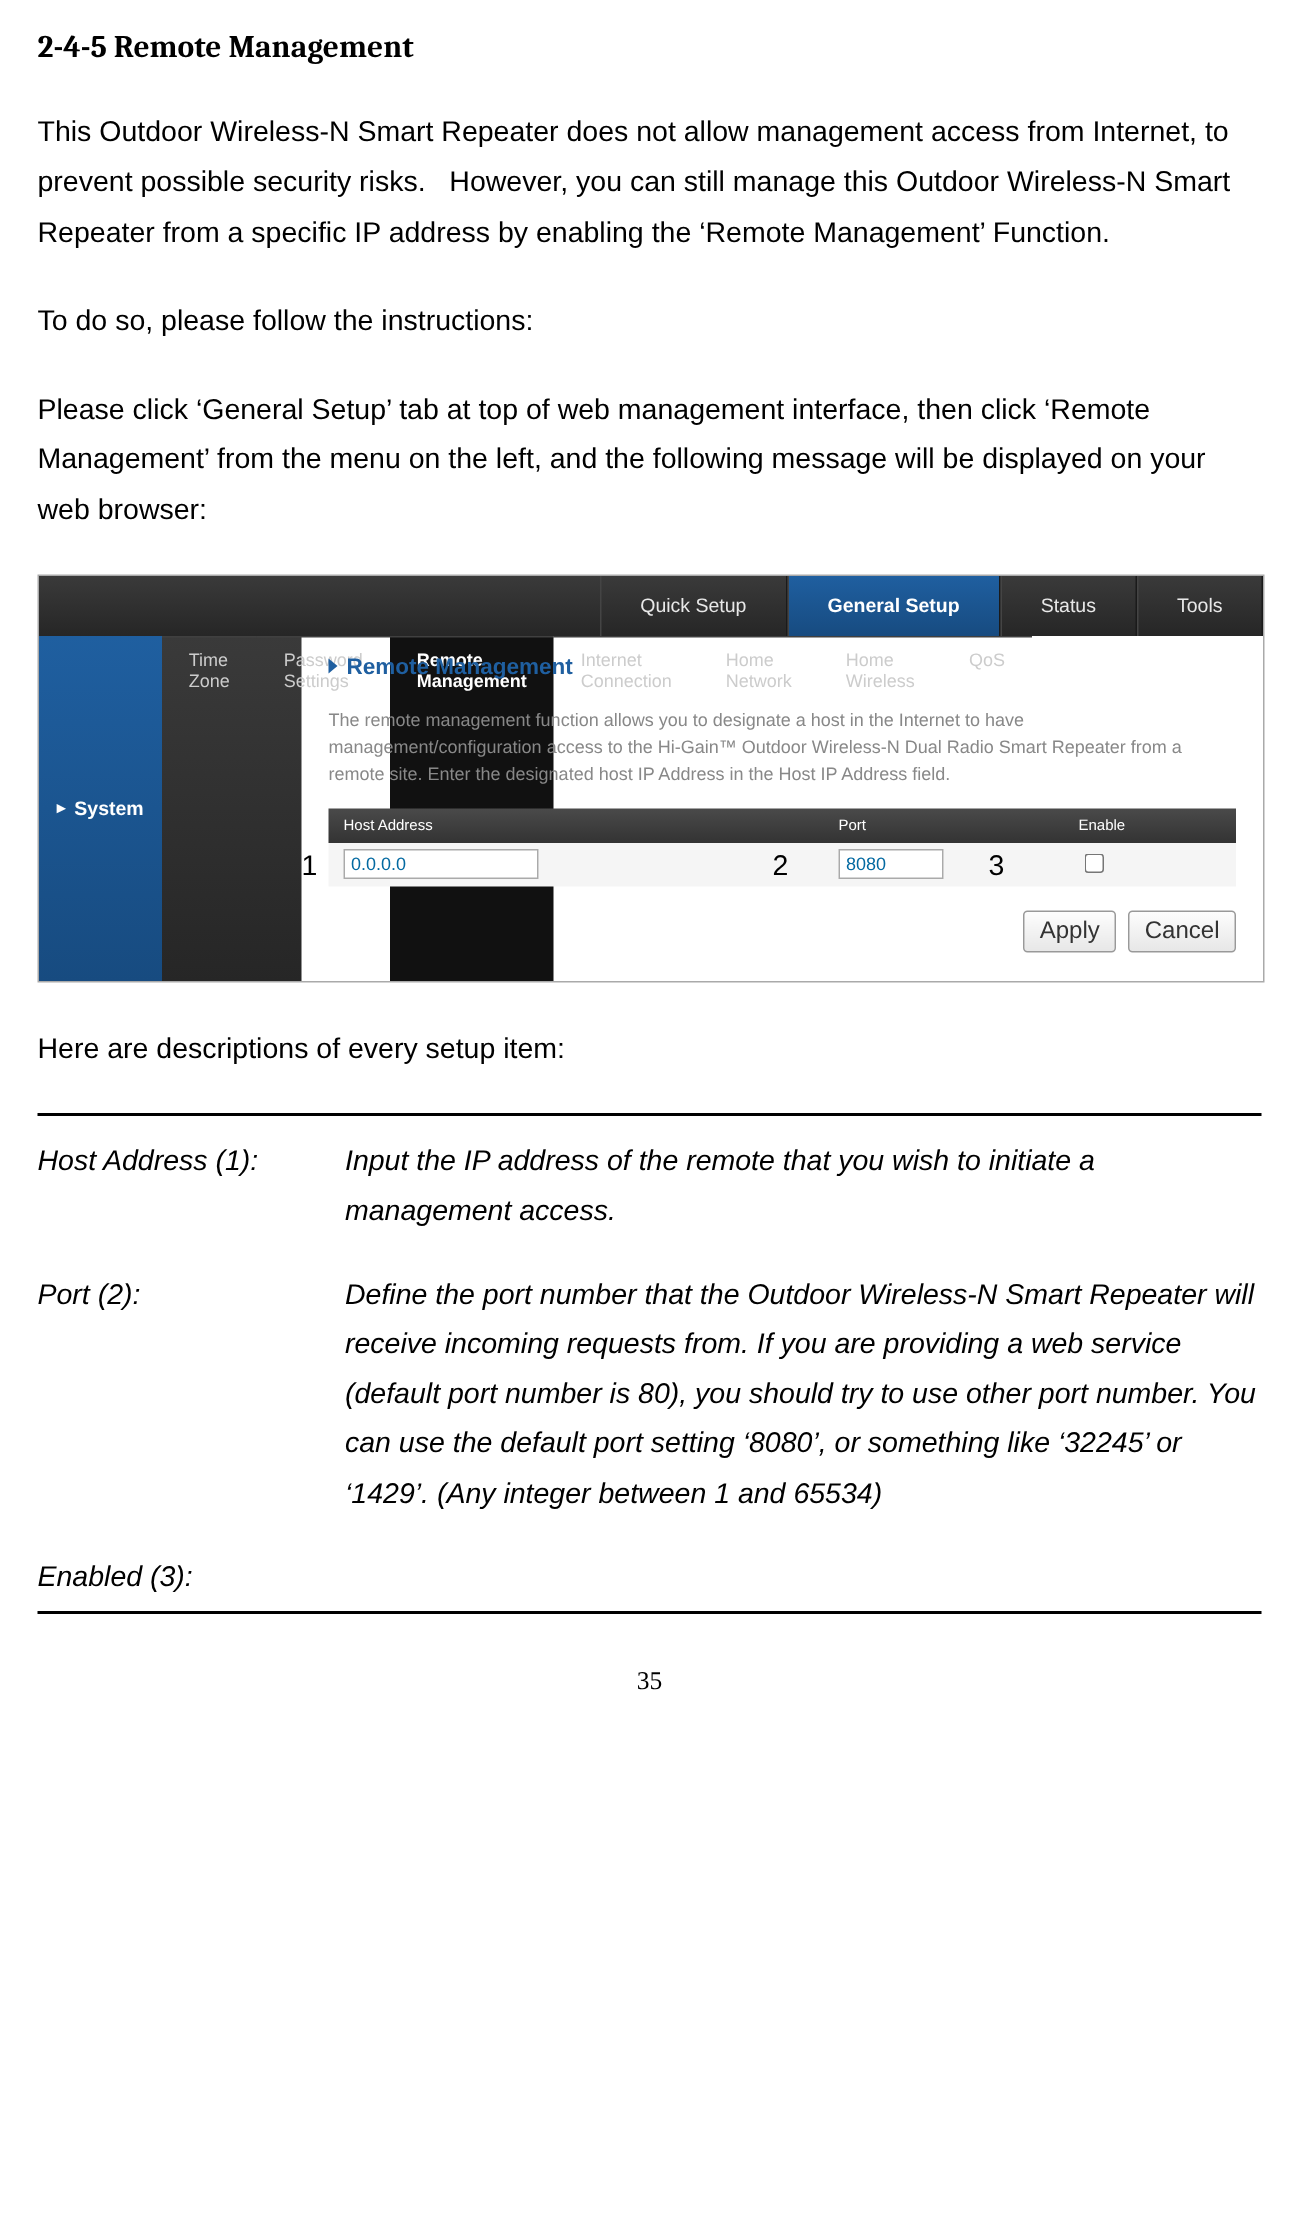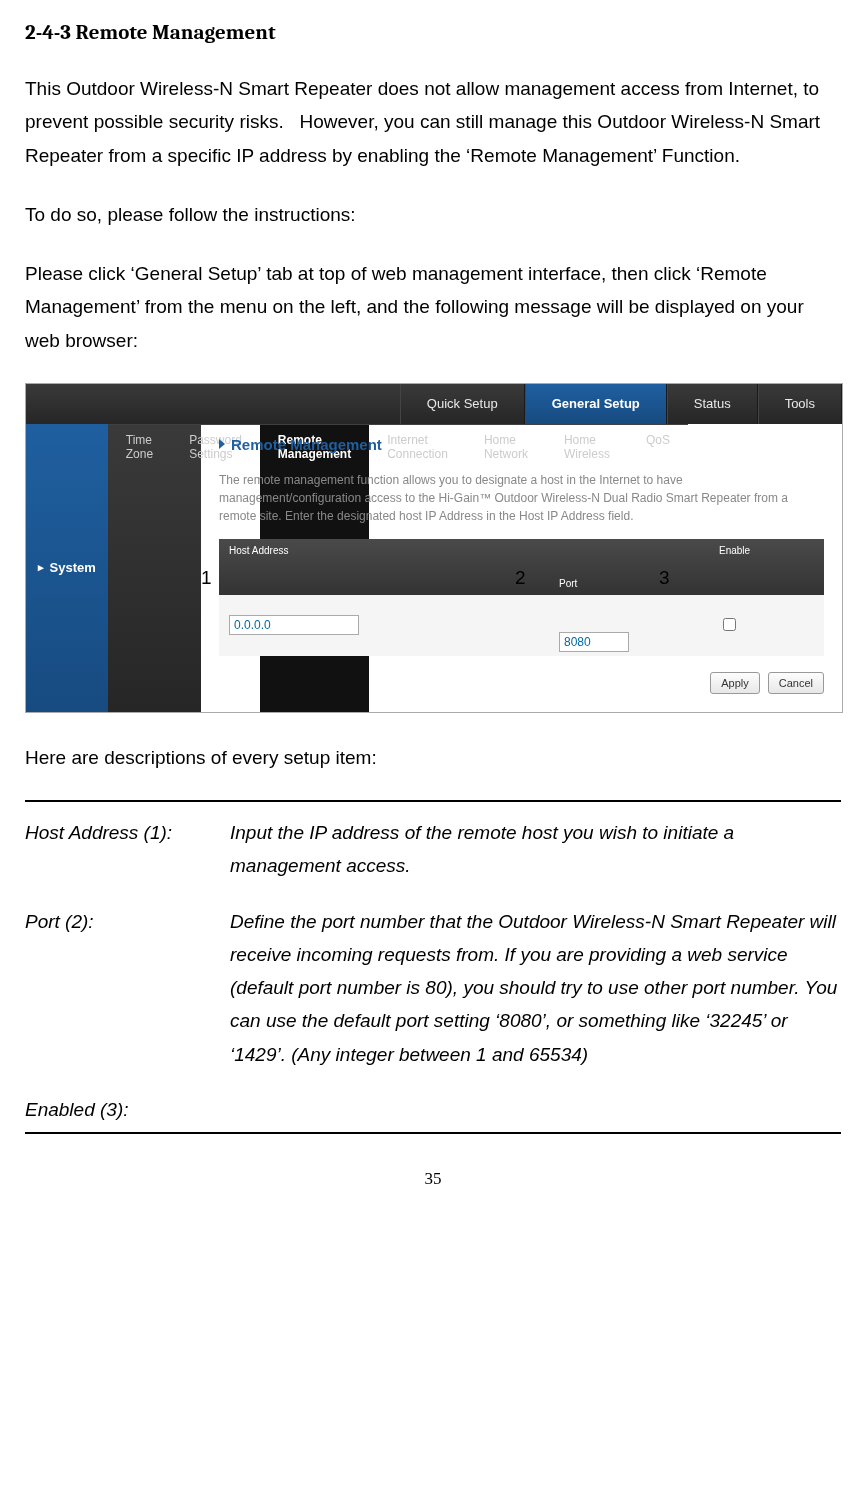--- a/index.html
+++ b/index.html
@@ -113,21 +113,21 @@
     line-height: 1.5;
     margin-bottom: 14px;
   }
   .field-header {
     display: flex;
     background: linear-gradient(#4a4a4a, #333);
     color: #fff;
     font-size: 10px;
   }
   .col-host { width: 310px; padding: 6px 10px; }
-  .col-port { width: 140px; padding: 6px 10px; margin-top: 33px; }
+  .col-port { width: 140px; padding: 6px 10px; }
   .col-enable { flex: 1; padding: 6px 10px; }
   .input-row { display: flex; background: #f5f5f5; align-items: center; }
   .input-row .col-host, .input-row .col-port, .input-row .col-enable { padding: 4px 10px; }
   .input-row input[type="text"] {
     font-size: 12px;
     padding: 2px 4px;
     border: 1px solid #aaa;
     width: 120px;
     color: #0369a1;
     background: #fff;
@@ -139,21 +139,21 @@
     font-size: 19px;
     color: #000;
   }
   .buttons {
     display: flex;
     justify-content: flex-end;
     gap: 8px;
     margin-top: 16px;
   }
   .btn {
-    font-size: 11px;
+    font-size: 16px;
     padding: 4px 10px;
     border: 1px solid #999;
     background: linear-gradient(#fdfdfd, #e7e7e7);
     border-radius: 3px;
     color: #333;
   }
   .divider {
     border-top: 2px solid #000;
     margin: 6px 0 14px 0;
   }
@@ -176,21 +176,21 @@
   .page-num {
     text-align: center;
     font-family: "Times New Roman", serif;
     font-size: 17px;
     margin-top: 35px;
   }
 </style>
 </head>
 <body>
 
-<div class="section-title">2-4-3 Remote Management</div>
+<div class="section-title">2-4-5 Remote Management</div>
 
 <div class="body-text">This Outdoor Wireless-N Smart Repeater does not allow management access from Internet, to prevent possible security risks.&nbsp;&nbsp; However, you can still manage this Outdoor Wireless-N Smart Repeater from a specific IP address by enabling the ‘Remote Management’ Function.</div>
 <div class="body-text">To do so, please follow the instructions:</div>
 <div class="body-text">Please click ‘General Setup’ tab at top of web management interface, then click ‘Remote Management’ from the menu on the left, and the following message will be displayed on your web browser:</div>
 
 <div class="screenshot">
   <div class="topnav">
     <div class="topnav-spacer"></div>
     <div class="topnav-item">Quick Setup</div>
     <div class="topnav-item active">General Setup</div>
@@ -242,21 +242,21 @@
   </div>
 </div>
 
 <div class="body-text">Here are descriptions of every setup item:</div>
 
 <div class="divider"></div>
 
 <div class="defs">
   <div class="def-row">
     <div class="def-term">Host Address (1):</div>
-    <div class="def-desc">Input the IP address of the remote host you wish to initiate a management access.</div>
+    <div class="def-desc">Input the IP address of the remote that you wish to initiate a management access.</div>
   </div>
   <div class="def-row">
     <div class="def-term">Port (2):</div>
     <div class="def-desc">Define the port number that the Outdoor Wireless-N Smart Repeater will receive incoming requests from. If you are providing a web service (default port number is 80), you should try to use other port number. You can use the default port setting ‘8080’, or something like ‘32245’ or ‘1429’. (Any integer between 1 and 65534)</div>
   </div>
   <div class="def-row" style="margin-bottom:6px;">
     <div class="def-term">Enabled (3):</div>
   </div>
 </div>
 

